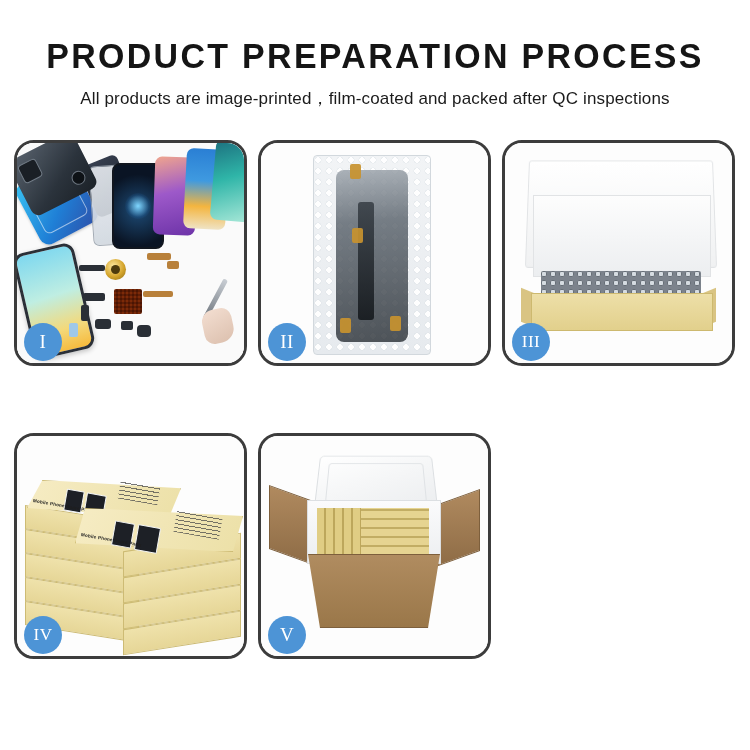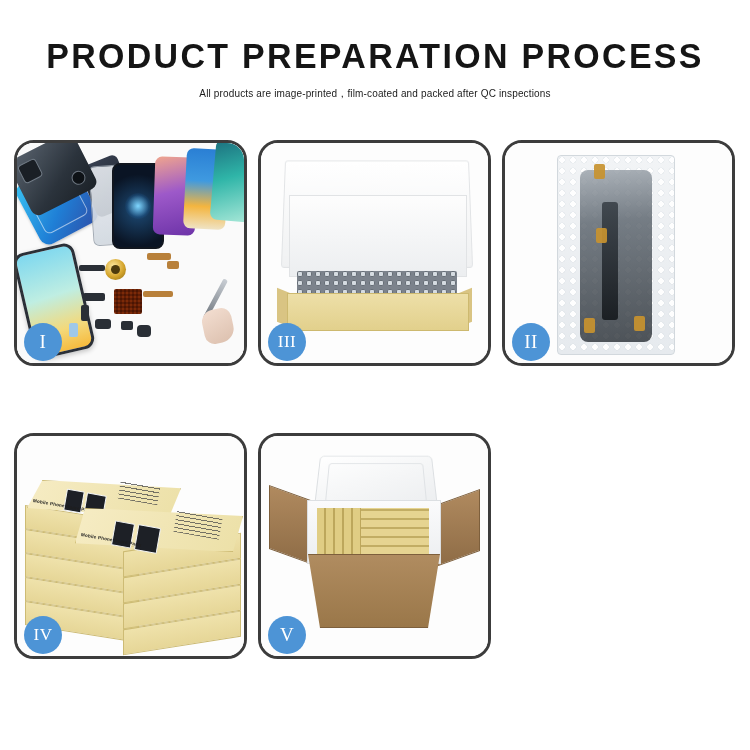--- a/index.html
+++ b/index.html
@@ -18,21 +18,21 @@
     font-size:35px;
     font-weight:700;
     letter-spacing:2.4px;
     color:#151515;
     line-height:1;
     transform:scaleX(0.97);
     white-space:nowrap;
   }
   .subtitle{
     margin-top:14px;
-    font-size:10px;
+    font-size:17px;
     font-weight:400;
     color:#1b1b1b;
     letter-spacing:0.15px;
     white-space:nowrap;
   }
 
   
   .grid{
     position:absolute;
     left:14px; top:140px;
@@ -367,45 +367,45 @@
           <div class="tool"></div>
           <div class="hand"></div>
         </div>
       </div>
       <div class="badge">I</div>
     </div>
 
     <div class="panel">
       <div class="panel-inner">
         <div class="scene">
-          <div class="box3-back"></div>
-          <div class="box3-foam"></div>
-          <div class="box3-bubble"></div>
-          <div class="box3-lflap"></div>
-          <div class="box3-rflap"></div>
-          <div class="box3-front"></div>
-        </div>
-      </div>
-      <div class="badge wide">III</div>
-    </div>
-
-    <div class="panel">
-      <div class="panel-inner">
-        <div class="scene">
           <div class="bub-bag">
             <div class="bub-part"></div>
             <div class="bub-strip"></div>
             <div class="bub-conn" style="left:36px;top:8px;"></div>
             <div class="bub-conn" style="left:38px;top:72px;"></div>
             <div class="bub-conn" style="left:26px;top:162px;"></div>
             <div class="bub-conn" style="left:76px;top:160px;"></div>
           </div>
         </div>
       </div>
       <div class="badge">II</div>
+    </div>
+
+    <div class="panel">
+      <div class="panel-inner">
+        <div class="scene">
+          <div class="box3-back"></div>
+          <div class="box3-foam"></div>
+          <div class="box3-bubble"></div>
+          <div class="box3-lflap"></div>
+          <div class="box3-rflap"></div>
+          <div class="box3-front"></div>
+        </div>
+      </div>
+      <div class="badge wide">III</div>
     </div>
 
     <div class="panel">
       <div class="panel-inner">
         <div class="scene">
           <div class="stack">
 
             <div class="sbox" style="left:2px;top:64px;width:112px;height:22px;transform:skewY(9deg);"></div>
             <div class="sbox" style="left:2px;top:88px;width:112px;height:22px;transform:skewY(9deg);"></div>
             <div class="sbox" style="left:2px;top:112px;width:112px;height:22px;transform:skewY(9deg);"></div>

